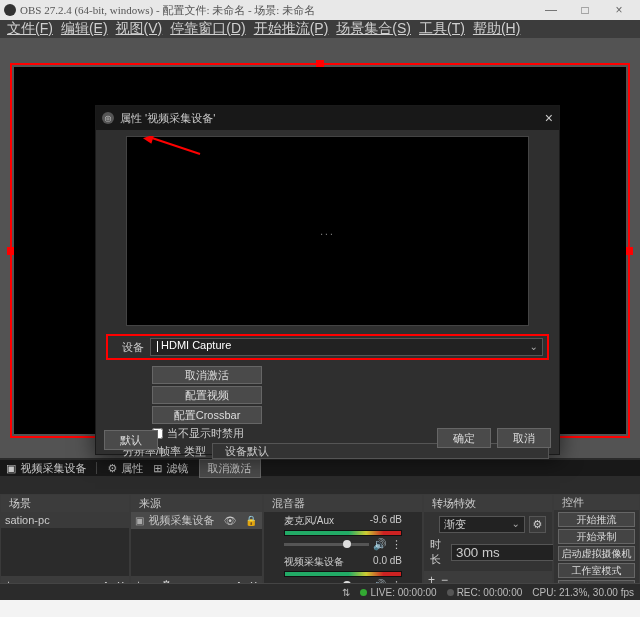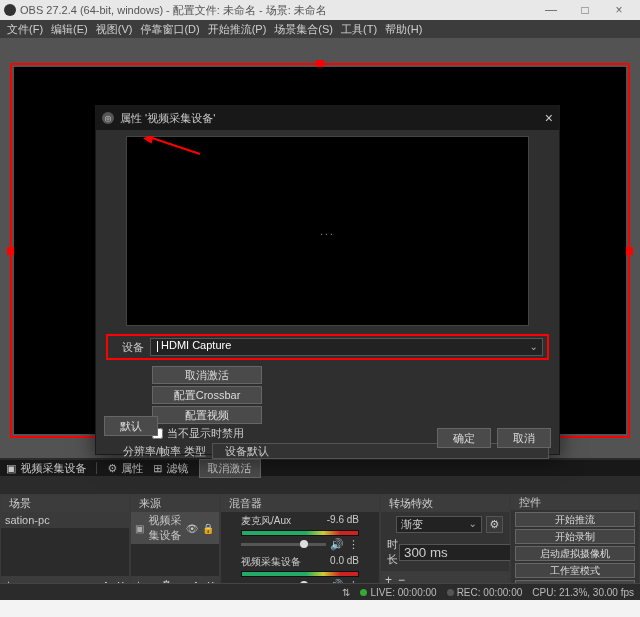--- a/index.html
+++ b/index.html
@@ -1,22 +1,22 @@
 <!DOCTYPE html>
 <html><head>
 <meta charset="utf-8">
 <style>
   * { box-sizing: border-box; margin: 0; padding: 0; font-family: "Microsoft YaHei", "SimSun", sans-serif; }
   body { width: 640px; height: 617px; background: #2b2b2b; color: #c8c8c8; font-size: 11px; overflow: hidden; position: relative; }
   .titlebar { height: 20px; background: #e8e8e8; display: flex; align-items: center; padding: 0 4px; color: #555; font-size: 11px; }
   .titlebar .logo { width: 12px; height: 12px; border-radius: 50%; background: #333; margin-right: 4px; }
-  .titlebar .title { flex: 1; white-space: nowrap; }
+  .titlebar .title { flex: 1; white-space: nowrap; font-family: Liberation Serif, serif; }
   .titlebar .winbtn { width: 34px; text-align: center; color: #666; font-size: 12px; }
   .menubar { height: 18px; background: #3c3c3c; display: flex; align-items: center; padding: 0 4px; gap: 2px; color: #d0d0d0; }
-  .menubar span { padding: 0 3px; cursor: default; font-size: 11px; }
+  .menubar span { padding: 0 3px; cursor: default; font-size: 14px; text-decoration: underline; }
   .canvas-wrap { position: relative; height: 420px; background: #535353; }
   .red-frame { position: absolute; left: 10px; right: 10px; top: 25px; bottom: 20px; border: 2px solid #ff0000; }
   .red-frame::before, .red-frame::after { content:""; position:absolute; width:8px; height:8px; background:#ff0000; top:-5px; }
   .red-frame::before { left:50%; margin-left:-4px; }
   .red-frame::after { top:auto; bottom:-5px; left:50%; margin-left:-4px; }
   .red-handle-l, .red-handle-r { position:absolute; width:8px; height:8px; background:#ff0000; top:50%; margin-top:-4px; }
   .red-handle-l { left:-5px; } .red-handle-r { right:-5px; }
   .preview-black { position:absolute; left:2px; right:2px; top:2px; bottom:2px; background:#000; }
 
   .dialog { position:absolute; left:95px; top:105px; width:465px; height:350px; background:#2f2f2f; border:1px solid #1a1a1a; box-shadow:0 4px 20px rgba(0,0,0,0.6); z-index:10; }
@@ -35,21 +35,21 @@
   .arrow-red { position:absolute; left:46px; top:30px; width:60px; height:20px; }
   .btns-col { margin-left:46px; margin-top:6px; display:flex; flex-direction:column; gap:2px; width:110px;}
   .btns-col button { background:#4a4a4a; border:1px solid #666; color:#ddd; height:18px; font-size:11px; text-align:center; cursor:pointer;}
   .chk-row { margin-left:46px; margin-top:2px; display:flex; align-items:center; gap:4px; color:#ccc;}
   .chk-row input { width:11px;height:11px;}
   .res-row { display:flex; align-items:center; gap:6px; margin-top:2px; margin-left:0;}
   .res-row .lbl { width:100px; text-align:right; color:#ccc;}
   .res-row .sel { flex:1; background:#333; border:1px solid #555; height:16px; color:#ccc; padding:0 12px; font-size:11px; position:relative;}
   .dlg-footer { position:absolute; bottom:6px; right:8px; display:flex; gap:6px;}
   .dlg-footer button { width:54px; height:20px; background:#4a4a4a; border:1px solid #666; color:#ddd; font-size:11px; cursor:pointer;}
-  .dlg-footer-left { position:absolute; bottom:18px; left:8px;}
+  .dlg-footer-left { position:absolute; bottom:4px; left:8px;}
   .dlg-footer-left button { width:54px;height:20px;background:#4a4a4a;border:1px solid #666;color:#ddd;font-size:11px;cursor:pointer;}
 
   .context-strip { position:absolute; top:460px; left:0; right:0; height:16px; background:#181818; display:flex; align-items:center; padding:0 6px; font-size:11px;}
   .context-strip .ico { margin-right:4px; }
   .context-strip .sep { width:1px; height:12px; background:#444; margin:0 10px;}
   .gear { color:#bbb; }
 
   .dock-row { position:absolute; top:494px; left:0; right:0; height:100px; display:flex; background:#2b2b2b;}
   .panel { border:1px solid #3a3a3a; background:#333; display:flex; flex-direction:column; position:relative;}
   .panel-head { height:17px; background:#3c3c3c; color:#ccc; padding:0 8px; display:flex; align-items:center;}
@@ -69,21 +69,21 @@
   .mixer-ctrl .slider { flex:1; height:3px; background:#555; position:relative;}
   .mixer-ctrl .slider .knob{position:absolute; right:18px; top:-3px; width:8px;height:8px;border-radius:50%;background:#ddd;}
   .mixer-ctrl .vol{color:#ccc;font-size:11px;}
   .mixer-ctrl .dots{color:#ccc;font-size:11px;}
 
   .trans-body { padding:4px 6px; display:flex; flex-direction:column; gap:4px;}
   .trans-row1 { display:flex; gap:4px; align-items:center;margin-left:9px;}
   .trans-sel { flex:1; background:#222; border:1px solid #555; height:17px; color:#ccc; padding:0 4px; position:relative;}
   .trans-sel .dd{position:absolute;right:4px;top:1px;font-size:10px;color:#aaa;}
   .mini-btn{width:17px;height:17px;background:#3a3a3a;border:1px solid #555;color:#ccc;font-size:11px;display:flex;align-items:center;justify-content:center;cursor:pointer;}
-  .trans-row2 { display:flex; gap:1px; align-items:center;}
+  .trans-row2 { display:flex; gap:10px; align-items:center;}
   .trans-row2 .lbl{color:#ccc;}
   .trans-row2 input{flex:1;background:#222;border:1px solid #555;height:17px;color:#ccc;padding:0 4px;}
   .spin{display:flex;flex-direction:column;}
   .spin div{width:12px;height:8px;background:#3a3a3a;border:1px solid #555;font-size:7px;text-align:center;line-height:6px;color:#ccc;cursor:pointer;}
 
   .ctrl-body{display:flex;flex-direction:column;gap:2px;padding:2px 4px;}
   .ctrl-body button{height:15px;background:#444;border:1px solid #666;color:#ddd;font-size:10px;cursor:pointer;}
 
   .statusbar{position:absolute;bottom:17px;left:0;right:0;height:17px;background:#2b2b2b;border-top:1px solid #444;display:flex;align-items:center;justify-content:flex-end;padding:0 6px;gap:10px;color:#bbb;font-size:10px;}
   .statusbar .led{display:inline-block;width:7px;height:7px;border-radius:50%;background:#3a3;margin-right:3px;vertical-align:middle;}
@@ -136,22 +136,22 @@
         <span class="cursor"></span><span>HDMI Capture</span>
         <span class="dd">⌄</span>
       </div>
     </div>
     <svg class="arrow-red" viewBox="0 0 60 20">
        <line x1="58" y1="18" x2="10" y2="2" stroke="#ff0000" stroke-width="2"></line>
        <polygon points="2,0 14,0 8,8" fill="#ff0000" transform="rotate(-20 8 4)"></polygon>
     </svg>
     <div class="btns-col">
       <button>取消激活</button>
+      <button>配置视频</button>
       <button>配置Crossbar</button>
-      <button>配置视频</button>
     </div>
     <div class="chk-row">
       <input type="checkbox" style="">
       <span>当不显示时禁用</span>
     </div>
     <div class="res-row">
       <div class="lbl">分辨率/帧率 类型</div>
       <div class="sel">
         <span>设备默认</span>
       </div>
@@ -187,21 +187,21 @@
       <div class="scene-item" style="background:#3a3a3a;">sation-pc</div>
     </div>
     <div class="panel-foot">
       <span class="glyph">+</span>
       <span class="glyph">−</span>
       <span class="glyph" style="margin-left:auto">∧</span>
       <span class="glyph">∨</span>
     </div>
   </div>
 
-  <div class="panel" style="width:90px;">
+  <div class="panel" style="width:133px;">
     <div class="panel-head">来源</div>
     <div class="panel-body">
       <div class="src-item sel">
         <span class="vico">▣</span>
         <span>视频采集设备</span>
         <span class="eye">👁</span>
         <span class="lock">🔒</span>
       </div>
     </div>
     <div class="panel-foot">

